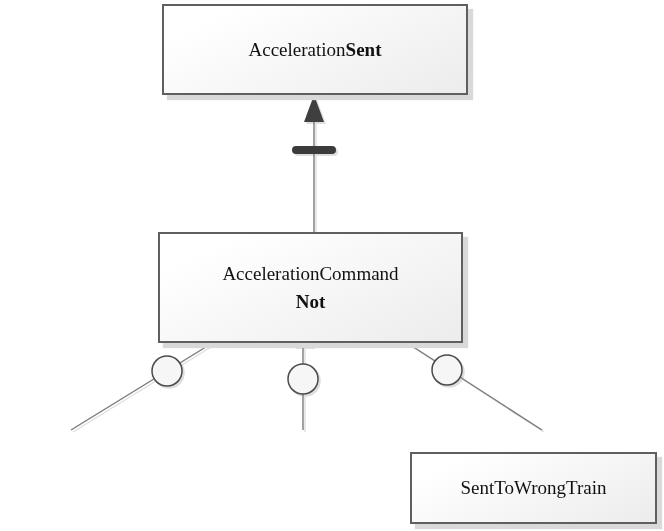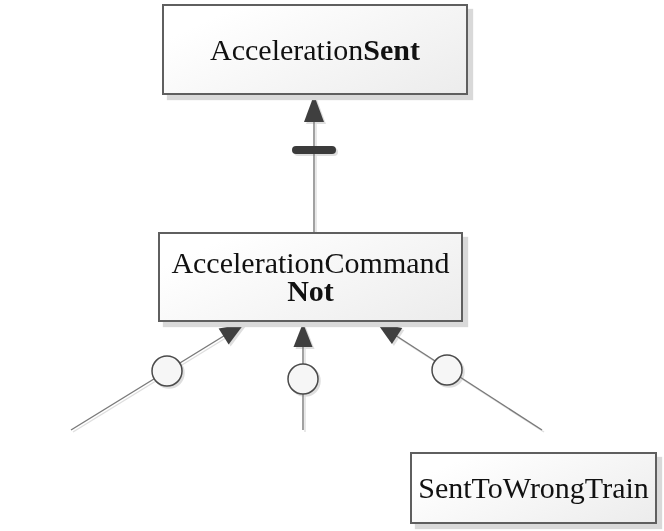--- a/index.html
+++ b/index.html
@@ -18,21 +18,21 @@
   .wire{stroke:var(--wire);stroke-width:1.4;fill:none;}
   .arrow{fill:var(--arrowhead);stroke:none;}
   .bar{fill:var(--inhibit_bar);}
   .marker-circle{fill:var(--circle_fill);stroke:var(--circle_border);stroke-width:1.5;}
   .node{
     position:absolute; box-sizing:border-box;
     border:2px solid var(--box_border);
     background:linear-gradient(155deg,var(--box_fill_light) 15%,var(--box_fill_dark) 100%);
     box-shadow:5px 5px 1px var(--shadow);
     display:flex; flex-direction:column; justify-content:center; align-items:center;
-    color:var(--text); font-size:30px; text-align:center;
+    color:var(--text); font-size:19px; text-align:center;
   }
   .node .line{line-height:30px;white-space:nowrap;}
   .node.mid .line{line-height:28px;}
   .b{font-weight:bold;}
 </style>
 </head>
 <body>
 
 <div class="canvas">
 
@@ -60,21 +60,21 @@
       <line class="wire" x1="542" y1="430" x2="381" y2="326"></line>
       <polygon class="arrow" points="377,323 402.3,328.1 391.9,344"></polygon>
       <circle class="marker-circle" cx="447" cy="370" r="15"></circle>
     </g>
   </svg>
 
   <div class="node" style="left:162px;top:4px;width:306px;height:91px">
     <div class="line"><span>Acceleration</span><span class="b">Sent</span></div>
   </div>
 
-  <div class="node mid" style="left:158px;top:232px;width:305px;height:90px">
+  <div class="node mid" style="left:158px;top:232px;width:305px;height:111px">
     <div class="line"><span>AccelerationCommand</span></div>
     <div class="line"><span class="b">Not</span></div>
   </div>
 
 
 
   <div class="node" style="left:410px;top:452px;width:247px;height:72px">
     <div class="line"><span>SentToWrongTrain</span></div>
   </div>
 

